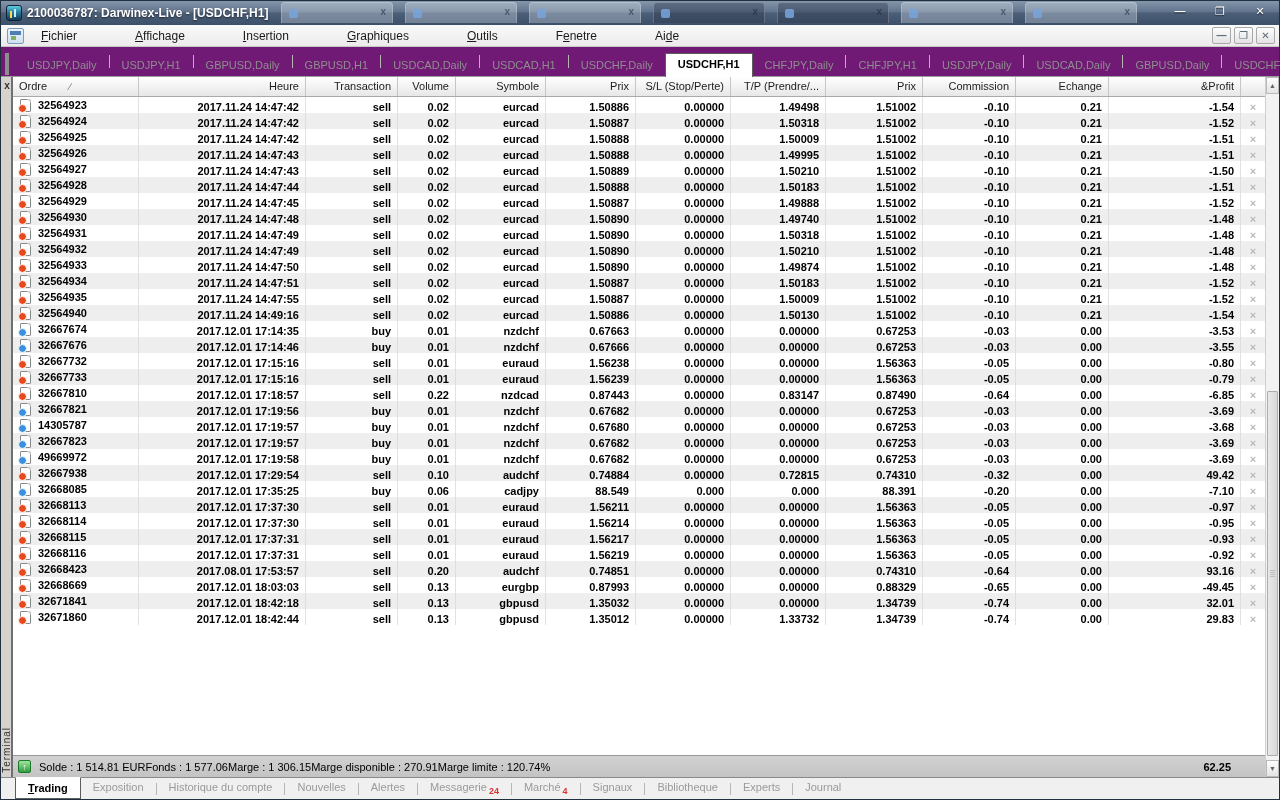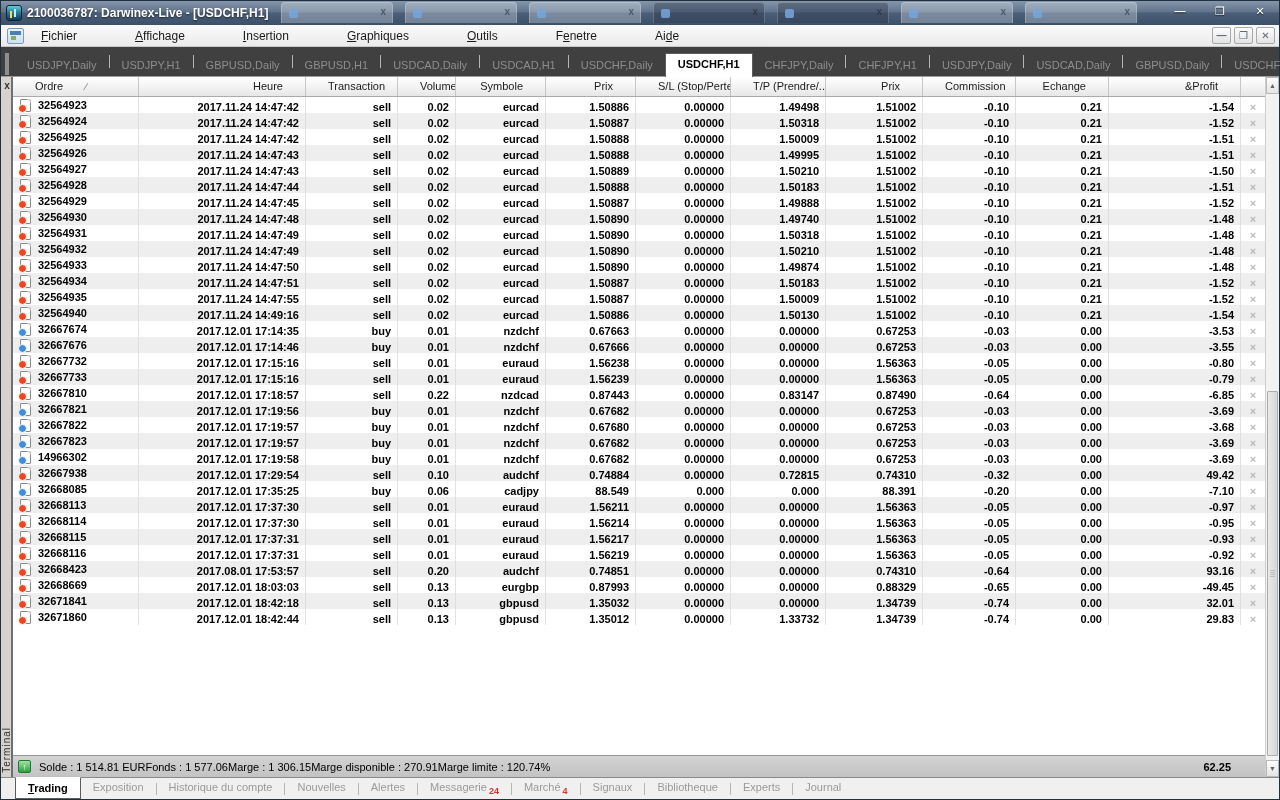--- a/index.html
+++ b/index.html
@@ -32,39 +32,39 @@
   .menu-doc-icon { width:17px; height:16px; margin:0 8px 0 2px; background:linear-gradient(#e9f3fb,#cfe0ef); border:1px solid #7d9bbd; border-radius:2px; position:relative; }
   .menu-doc-icon::before { content:""; position:absolute; left:2px; top:2px; right:2px; height:4px; background:#4d7fb5; }
   .menu-doc-icon::after { content:""; position:absolute; left:3px; bottom:3px; width:5px; height:4px; background:#7fb06a; }
   .menu-item { padding:3px 9px; color:#1a1a1a; font-size:12px; cursor:default; }
   .menu-item u { text-decoration:underline; }
   .mdi-controls { position:absolute; right:4px; top:2px; display:flex; gap:3px; }
   .mdi-btn { width:19px; height:17px; background:linear-gradient(#fdfdfd,#e3e3e3); border:1px solid #a9a9a9; border-radius:2px;
     color:#5d6a77; font-size:10px; line-height:15px; text-align:center; font-weight:bold; }
 
   
-  .chart-tabbar { height:30px; flex:0 0 30px; background:#404040; border-bottom:1px solid #9c9c9c;
+  .chart-tabbar { height:30px; flex:0 0 30px; background:#701a75; border-bottom:1px solid #9c9c9c;
     display:flex; align-items:flex-end; padding:0 2px 0 0; position:relative;text-align:center; }
   .tab-grip { width:13px; height:22px; margin-bottom:1px; border-left:2px solid #8e8e8e; border-right:2px solid #8e8e8e; margin-left:4px; margin-right:6px; }
   .chart-tab { padding:4px 12px 5px; color:#8e8e8e; font-size:11px; white-space:nowrap; cursor:default; }
   .chart-tab.active { background:#fff; color:#000; border:1px solid #5d5d5d; border-bottom:none; margin-bottom:-1px; padding-bottom:7px; font-weight:bold; }
   .tab-divider { width:1px; height:13px; background:#b5b5b5; margin-bottom:8px; }
 
   
   .terminal-wrap { flex:1 1 auto; display:flex; position:relative; }
   .left-strip { flex:0 0 12px; background:#d6d3ce; border-right:2px solid #6f6f6f; position:relative; }
   .strip-close { position:absolute; top:3px; left:0; width:12px; text-align:center; font-size:10px; font-weight:bold; color:#333; cursor:default; }
   .terminal-label { position:absolute; bottom:4px; left:0px; width:12px; writing-mode:vertical-rl; transform:rotate(180deg);
     font-size:10px; color:#2f2f2f; letter-spacing:1px; }
   .terminal-main { flex:1 1 auto; display:flex; flex-direction:column; background:#fff; }
 
   .grid-row { display:grid; grid-template-columns:126px 167px 92px 58px 90px 90px 95px 95px 97px 93px 93px 132px 24px; }
 
   .thead { height:20px; flex:0 0 20px; background:linear-gradient(#ffffff,#e7e7e7); border-bottom:1px solid #aaaaaa; }
-  .th { line-height:19px; color:#1c1c1c; padding:0 22px; border-right:1px solid #c6c6c6; text-align:right; white-space:nowrap; overflow:hidden; cursor:default; }
+  .th { line-height:19px; color:#1c1c1c; padding:0 6px; border-right:1px solid #c6c6c6; text-align:right; white-space:nowrap; overflow:hidden; cursor:default; }
   .th.left { text-align:left; }
   .th .sort-glyph { color:#777; margin-left:22px; font-size:10px; }
   .th:last-child { border-right:none; }
 
   .rows { flex:1 1 auto; overflow:hidden; }
   .row { height:16px; background:#fff; }
   .row.alt { background:#eeeeee; }
   .cell { line-height:20px; text-align:right; padding:0 6px; border-right:1px solid #e2e2e2; font-weight:bold; color:#000;
     white-space:nowrap; overflow:hidden; }
   .row.alt .cell { border-right-color:#dedede; }
@@ -577,21 +577,21 @@
             <div class="cell">0.00000</div>
             <div class="cell">0.67253</div>
             <div class="cell">-0.03</div>
             <div class="cell">0.00</div>
             <div class="cell">-3.69</div>
             <div class="cell closex">×</div>
           </div>
           <div class="row grid-row">
             <div class="cell order">
               <span class="doc-icon buy"></span>
-              <span>32667822</span>
+              <span>14305787</span>
             </div>
             <div class="cell">2017.12.01 17:19:57</div>
             <div class="cell">buy</div>
             <div class="cell">0.01</div>
             <div class="cell">nzdchf</div>
             <div class="cell">0.67680</div>
             <div class="cell">0.00000</div>
             <div class="cell">0.00000</div>
             <div class="cell">0.67253</div>
             <div class="cell">-0.03</div>
@@ -613,21 +613,21 @@
             <div class="cell">0.00000</div>
             <div class="cell">0.67253</div>
             <div class="cell">-0.03</div>
             <div class="cell">0.00</div>
             <div class="cell">-3.69</div>
             <div class="cell closex">×</div>
           </div>
           <div class="row grid-row">
             <div class="cell order">
               <span class="doc-icon buy"></span>
-              <span>14966302</span>
+              <span>49669972</span>
             </div>
             <div class="cell">2017.12.01 17:19:58</div>
             <div class="cell">buy</div>
             <div class="cell">0.01</div>
             <div class="cell">nzdchf</div>
             <div class="cell">0.67682</div>
             <div class="cell">0.00000</div>
             <div class="cell">0.00000</div>
             <div class="cell">0.67253</div>
             <div class="cell">-0.03</div>

